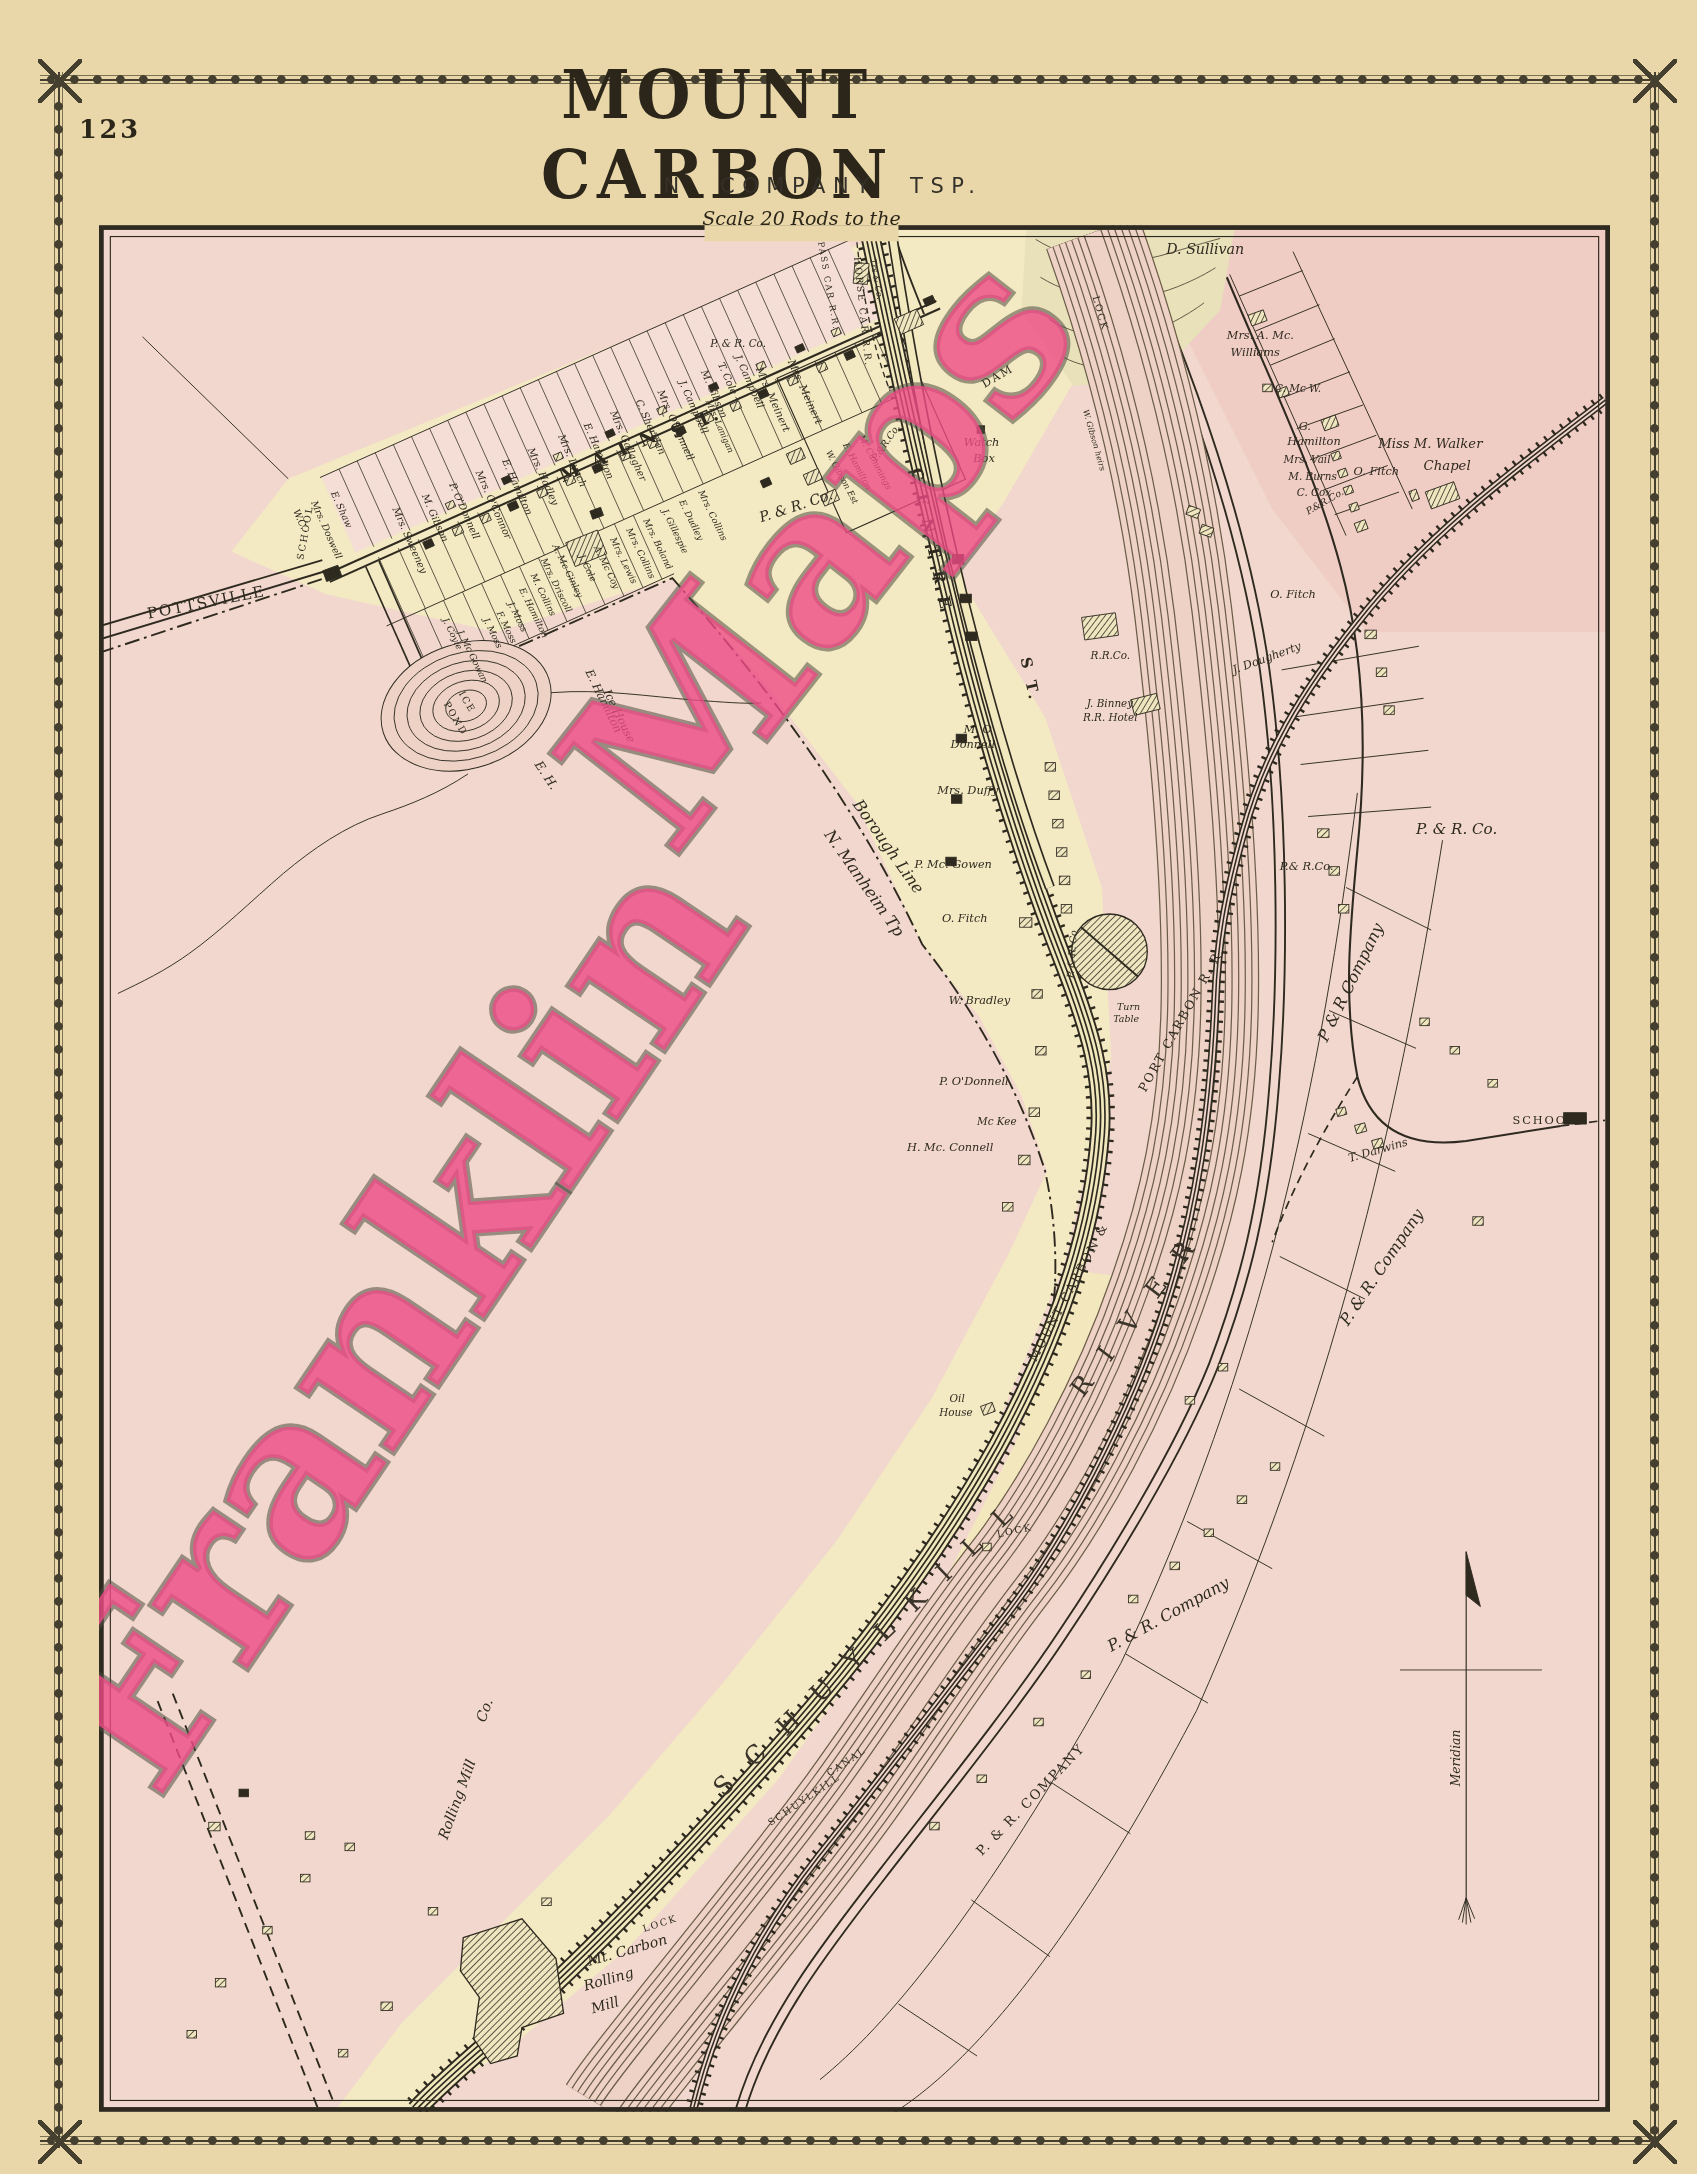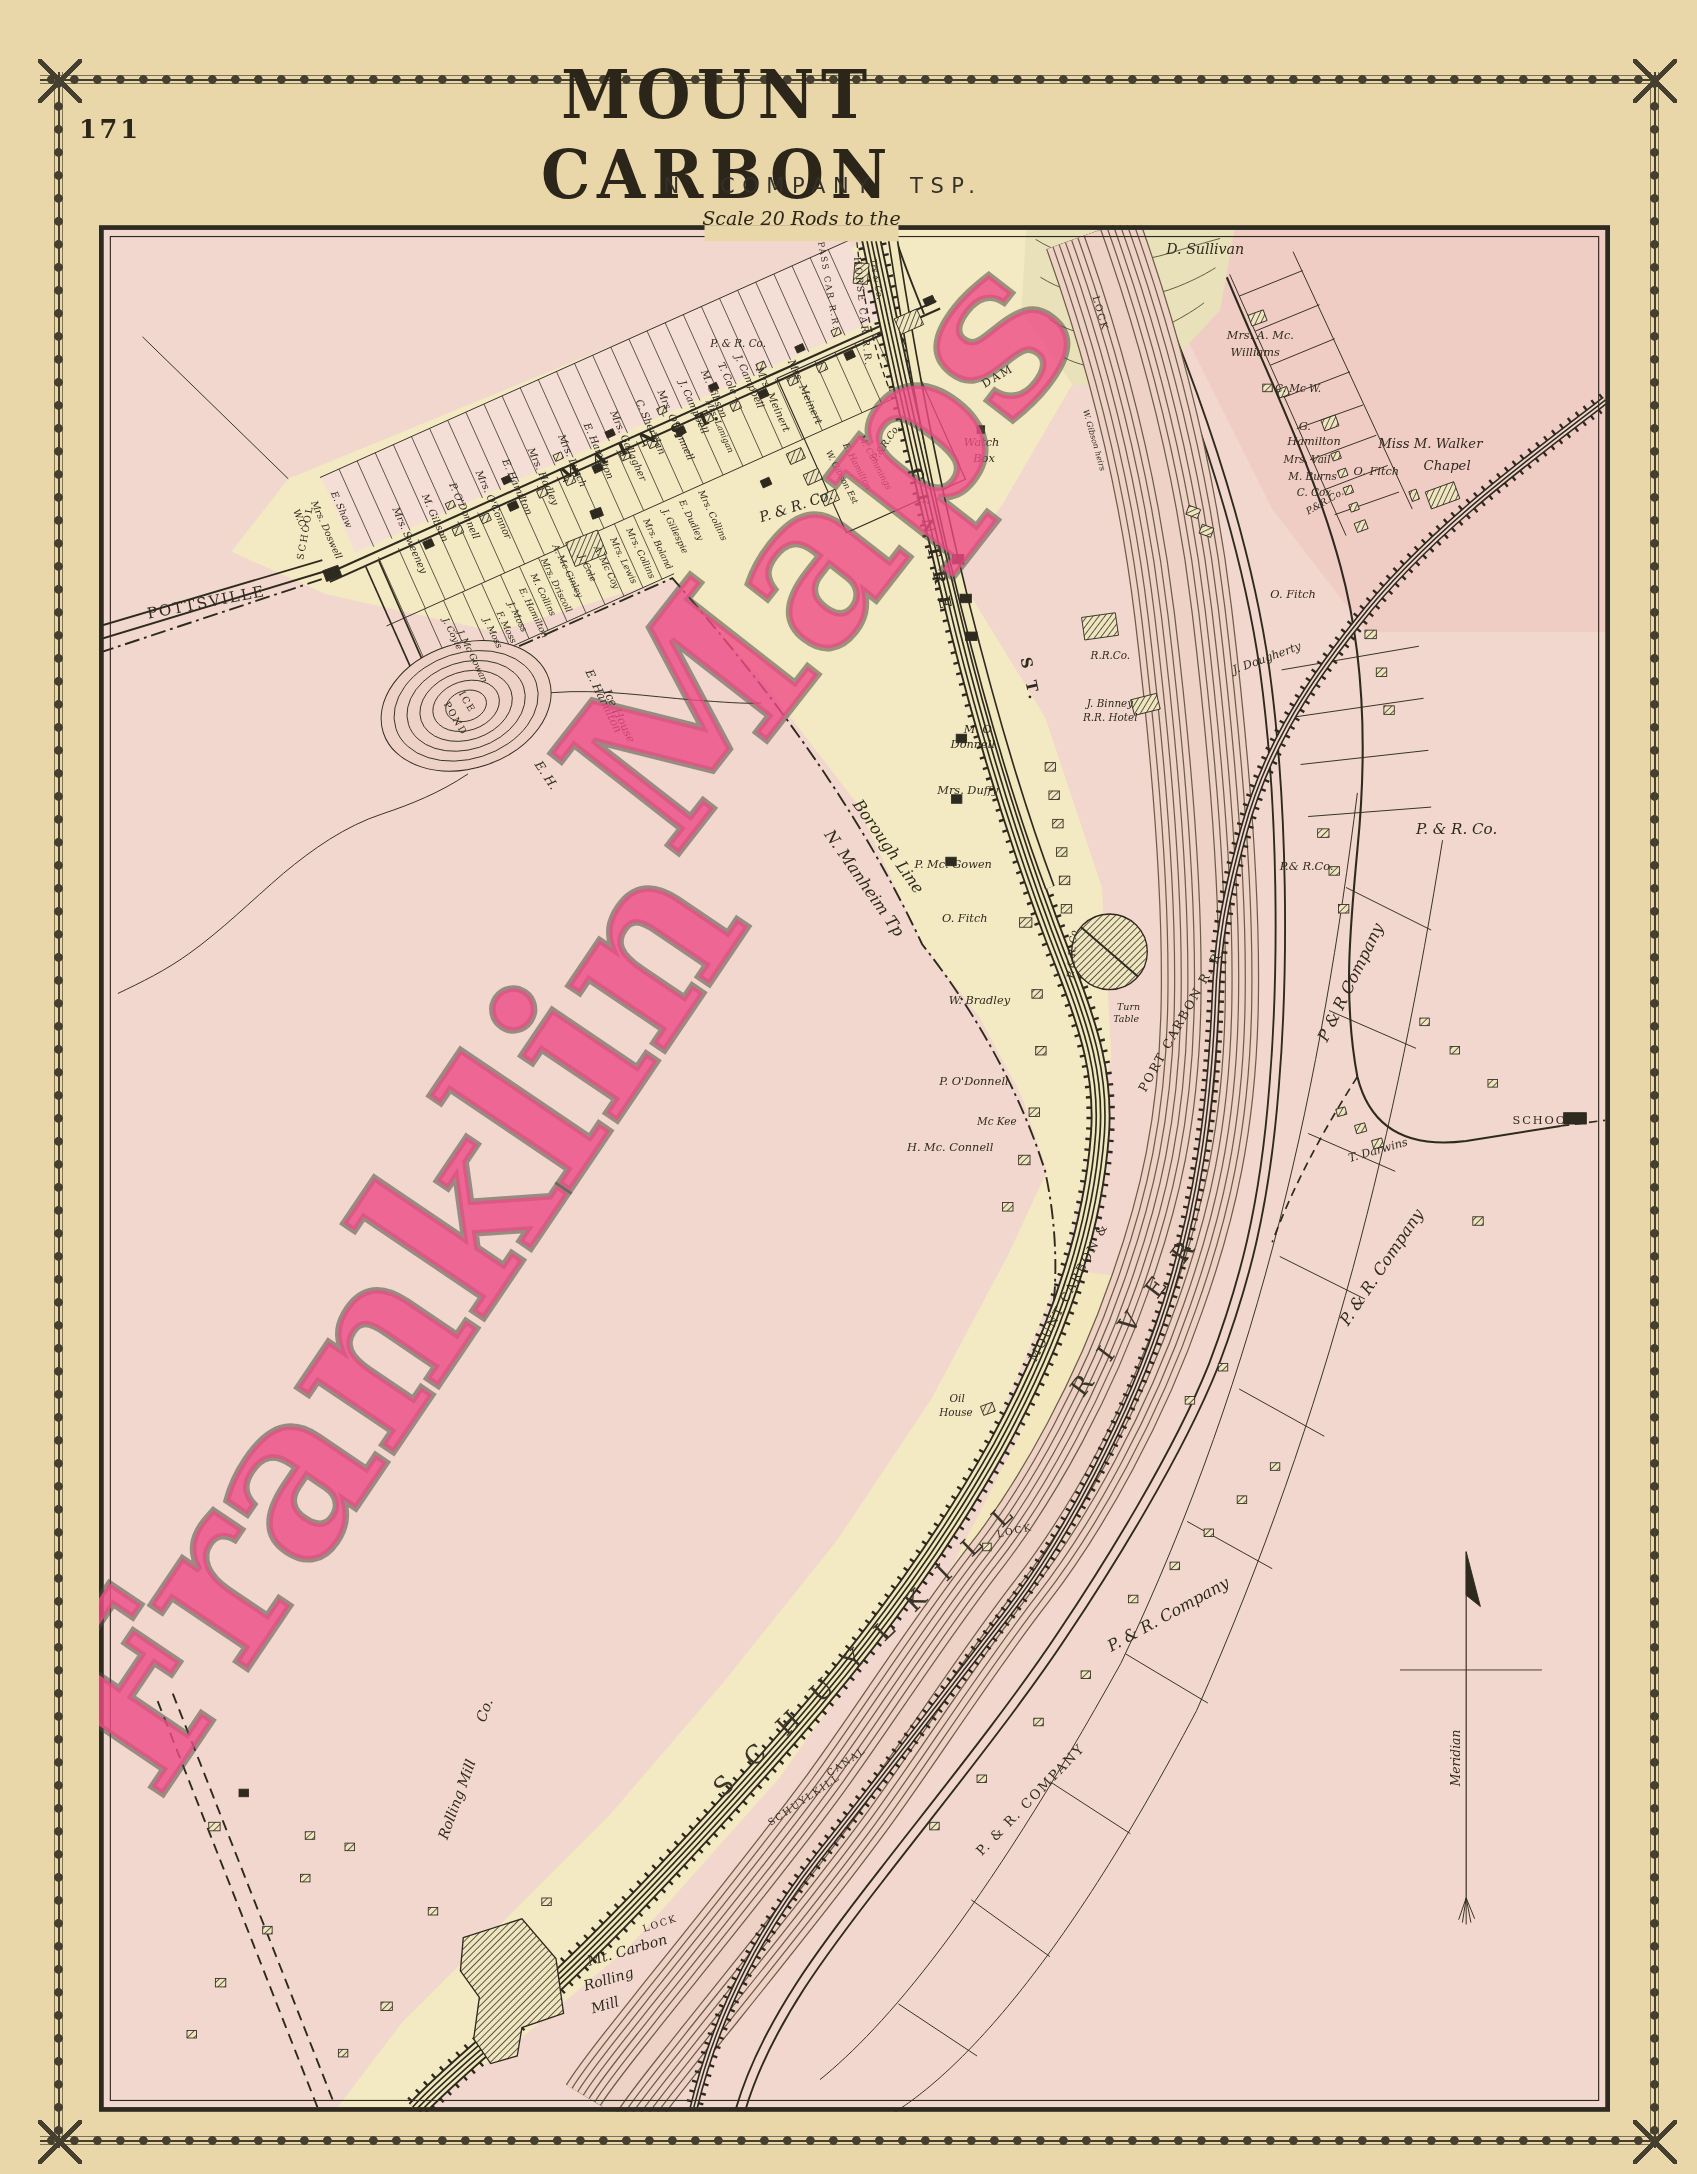--- a/index.html
+++ b/index.html
@@ -45,21 +45,21 @@
 
 <div class="chain" style="left:40px;right:40px;top:72px;"></div>
 <div class="chain" style="left:40px;right:40px;top:2133px;"></div>
 <div class="chain-v" style="top:72px;height:2076px;left:51px;"></div>
 <div class="chain-v" style="top:72px;height:2076px;left:1647px;"></div>
 <div class="corner" style="left:38px;top:59px;"></div>
 <div class="corner" style="left:1633px;top:59px;"></div>
 <div class="corner" style="left:38px;top:2120px;"></div>
 <div class="corner" style="left:1633px;top:2120px;"></div>
 
-<div id="page-number">171</div>
+<div id="page-number">123</div>
 <div id="map-title">MOUNT CARBON</div>
 <div id="map-subtitle">N  COMPANY  TSP.</div>
 <div id="scale-note">Scale 20 Rods to the inch</div>
 
 <div id="map-wrap">
 <svg id="map-svg" width="1511" height="1887" viewBox="0 0 1597 1994" xmlns="http://www.w3.org/2000/svg" xmlns:xlink="http://www.w3.org/1999/xlink">
   <defs>
     <pattern id="hatch" patternUnits="userSpaceOnUse" width="5" height="5" patternTransform="rotate(45)">
       <rect width="5" height="5" fill="#efe6c0"></rect>
       <line x1="0" y1="0" x2="0" y2="5" stroke="#2f2a20" stroke-width="1.6"></line>

